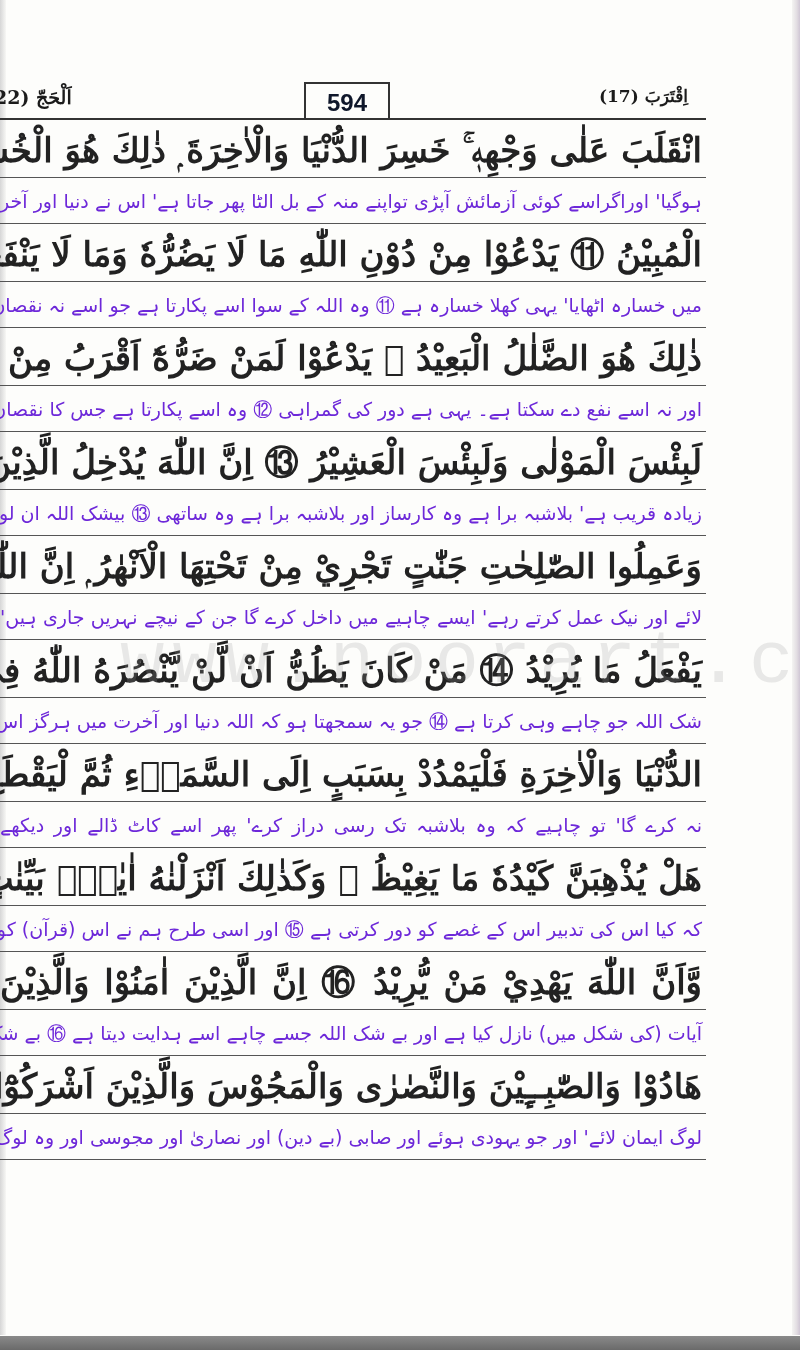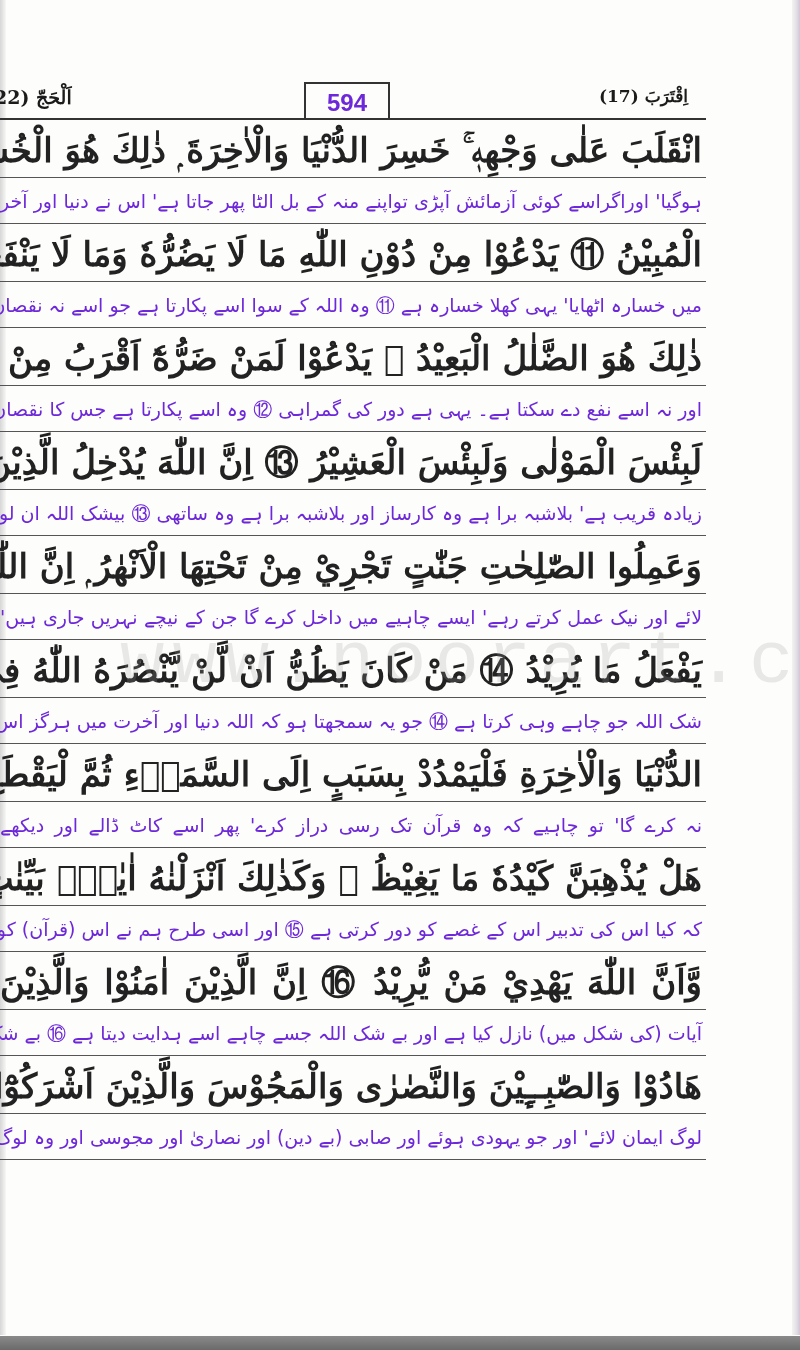--- a/index.html
+++ b/index.html
@@ -35,21 +35,21 @@
   }
   .hdr-left {
     position: absolute; left: -6px; top: 8px;
     font-family: "DejaVu Serif", serif; font-size: 19px; font-weight: bold;
   }
   .page-box {
     position: absolute; left: 304px; top: 4px; width: 82px; height: 36px;
     border: 2px solid #333; border-bottom: none;
     text-align: center; line-height: 38px;
     font-family: "Liberation Sans", sans-serif; font-weight: bold; font-size: 24px;
-    color: #6d28d9;
+    color: #0f172a;
     direction: ltr;
   }
   .row {
     direction: rtl; white-space: nowrap; overflow: hidden;
     border-bottom: 1.5px solid #555;
     text-align: justify; text-align-last: justify;
     padding: 0 4px 0 0;
   }
   .ar {
     height: 57px; line-height: 60px;
@@ -90,21 +90,21 @@
     <div class="row ur">میں خسارہ اٹھایا' یہی کھلا خسارہ ہے ⑪ وہ اللہ کے سوا اسے پکارتا ہے جو اسے نہ نقصان پہنچا سکتا</div>
     <div class="row ar">ذٰلِكَ هُوَ الضَّلٰلُ الْبَعِيْدُ ⑫ يَدْعُوْا لَمَنْ ضَرُّهٗٓ اَقْرَبُ مِنْ نَّفْعِهٖ</div>
     <div class="row ur">اور نہ اسے نفع دے سکتا ہے۔ یہی ہے دور کی گمراہی ⑫ وہ اسے پکارتا ہے جس کا نقصان اسکے نفع</div>
     <div class="row ar">لَبِئْسَ الْمَوْلٰى وَلَبِئْسَ الْعَشِيْرُ ⑬ اِنَّ اللّٰهَ يُدْخِلُ الَّذِيْنَ اٰمَنُوْا</div>
     <div class="row ur">زیادہ قریب ہے' بلاشبہ برا ہے وہ کارساز اور بلاشبہ برا ہے وہ ساتھی ⑬ بیشک اللہ ان لوگوں کو' جو ایمان</div>
     <div class="row ar">وَعَمِلُوا الصّٰلِحٰتِ جَنّٰتٍ تَجْرِيْ مِنْ تَحْتِهَا الْاَنْهٰرُ ۭ اِنَّ اللّٰهَ</div>
     <div class="row ur">لائے اور نیک عمل کرتے رہے' ایسے چاہیے میں داخل کرے گا جن کے نیچے نہریں جاری ہیں'</div>
     <div class="row ar">يَفْعَلُ مَا يُرِيْدُ ⑭ مَنْ كَانَ يَظُنُّ اَنْ لَّنْ يَّنْصُرَهُ اللّٰهُ فِي</div>
     <div class="row ur">شک اللہ جو چاہے وہی کرتا ہے ⑭ جو یہ سمجھتا ہو کہ اللہ دنیا اور آخرت میں ہرگز اس (رسول) کی مدد</div>
     <div class="row ar">الدُّنْيَا وَالْاٰخِرَةِ فَلْيَمْدُدْ بِسَبَبٍ اِلَى السَّمَاۗءِ ثُمَّ لْيَقْطَعْ فَلْيَنْظُرْ</div>
-    <div class="row ur">نہ کرے گا' تو چاہیے کہ وہ قرآن تک رسی دراز کرے' پھر اسے کاٹ ڈالے اور دیکھے</div>
+    <div class="row ur">نہ کرے گا' تو چاہیے کہ وہ بلاشبہ تک رسی دراز کرے' پھر اسے کاٹ ڈالے اور دیکھے</div>
     <div class="row ar">هَلْ يُذْهِبَنَّ كَيْدُهٗ مَا يَغِيْظُ ⑮ وَكَذٰلِكَ اَنْزَلْنٰهُ اٰيٰتٍۢ بَيِّنٰتٍ</div>
     <div class="row ur">کہ کیا اس کی تدبیر اس کے غصے کو دور کرتی ہے ⑮ اور اسی طرح ہم نے اس (قرآن) کو واضح</div>
     <div class="row ar">وَّاَنَّ اللّٰهَ يَهْدِيْ مَنْ يُّرِيْدُ ⑯ اِنَّ الَّذِيْنَ اٰمَنُوْا وَالَّذِيْنَ</div>
     <div class="row ur">آیات (کی شکل میں) نازل کیا ہے اور بے شک اللہ جسے چاہے اسے ہدایت دیتا ہے ⑯ بے شک</div>
     <div class="row ar">هَادُوْا وَالصّٰبِــِٕيْنَ وَالنَّصٰرٰى وَالْمَجُوْسَ وَالَّذِيْنَ اَشْرَكُوْٓا ڰ اِنَّ</div>
     <div class="row ur">لوگ ایمان لائے' اور جو یہودی ہوئے اور صابی (بے دین) اور نصاریٰ اور مجوسی اور وہ لوگ جنہوں</div>
   </div>
 </div>
 
 <div class="watermark">www.noorart.com</div>

